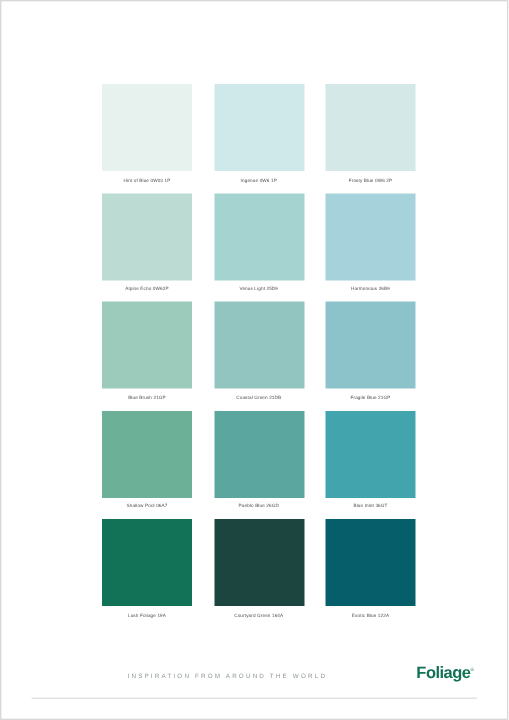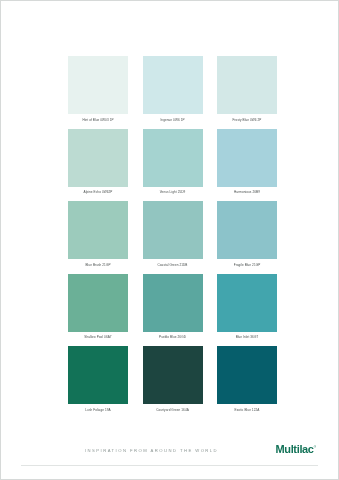--- a/index.html
+++ b/index.html
@@ -191,18 +191,18 @@
           <span class="swatch-label">Exotic Blue 122A</span>
         </div>
       </div>
 
     </div>
 
     <div id="footer">
       <div id="footer-rule"></div>
       <div id="tagline">INSPIRATION FROM AROUND THE WORLD</div>
       <div id="brand-logo" style="color: rgb(18, 114, 87);">
-        <span>Multilac</span><span class="tm">®</span>
+        <span>Foliage</span><span class="tm">®</span>
       </div>
     </div>
 
   </div>
 </div>
 
 </body></html>

